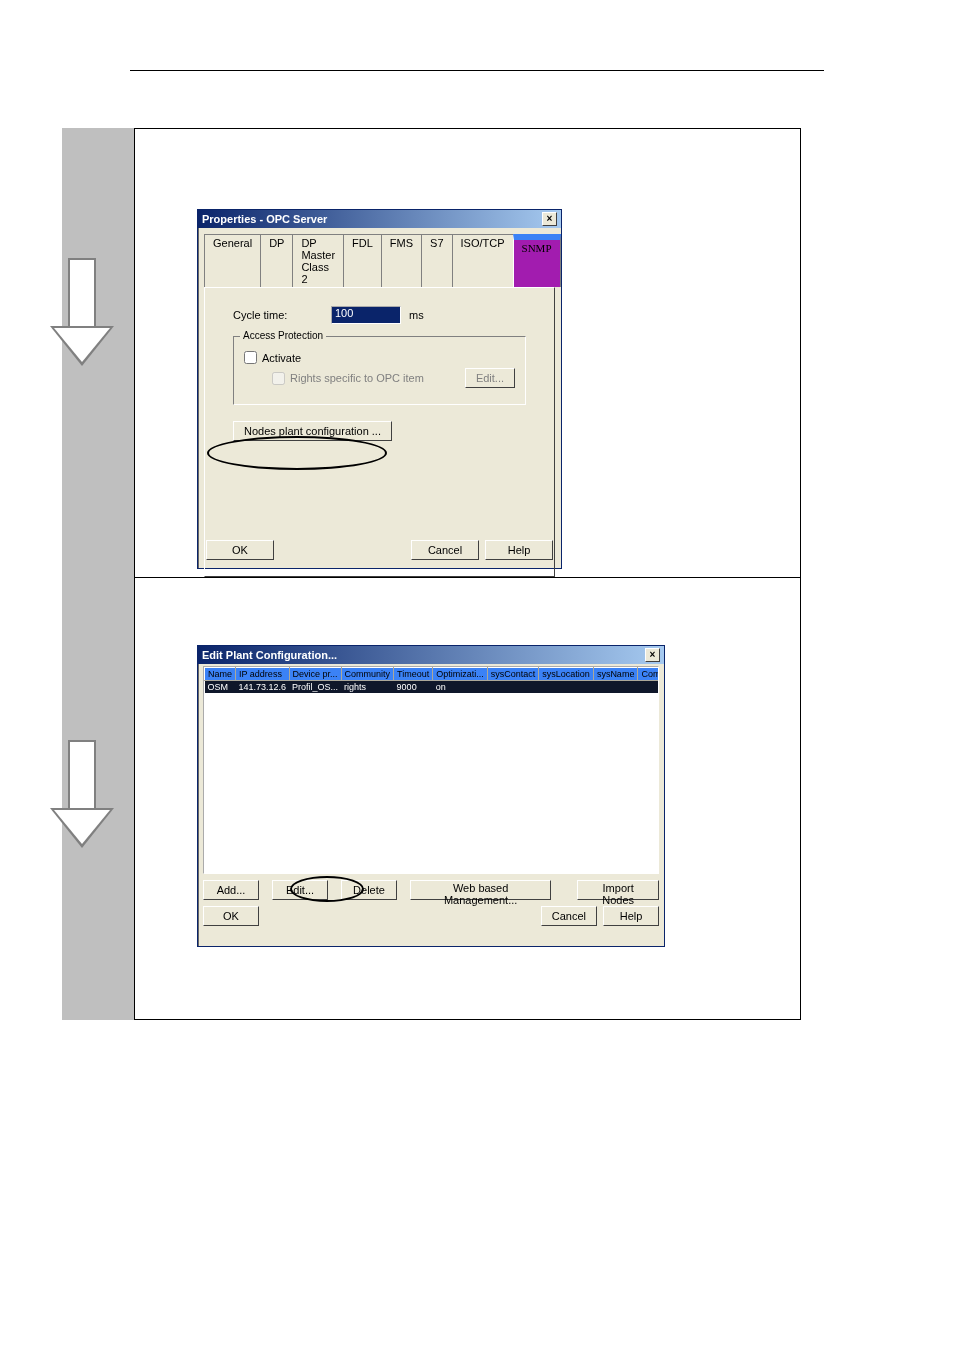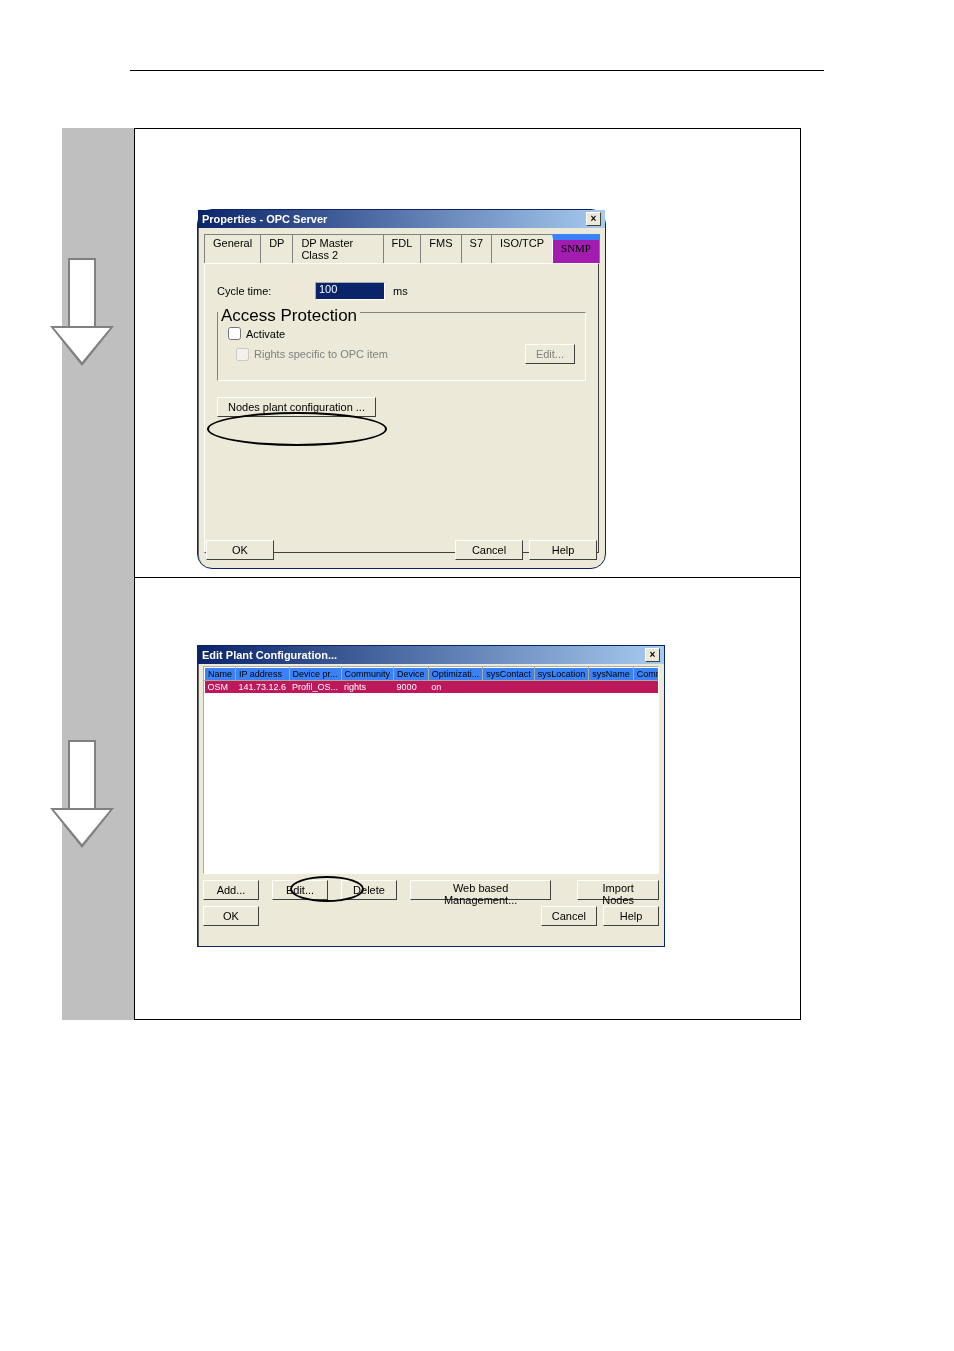--- a/index.html
+++ b/index.html
@@ -74,21 +74,21 @@
     left: 0; right: 0;
     border-top: 1px solid #000;
   }
   
   .dialog {
     position: absolute;
     background: #ece9d8;
     border: 1px solid #0a246a;
     box-shadow: 1px 1px 0 #666 inset;
   }
-  .dlg1 { left: 62px; top: 80px; width: 409px; height: 360px; border-radius: 15px; }
+  .dlg1 { left: 62px; top: 80px; width: 365px; height: 360px; }
   .titlebar {
     background: linear-gradient(to right, #0a246a, #a6caf0);
     color: #fff;
     height: 18px;
     padding: 1px 4px;
     font-weight: bold;
     font-size: 11px;
     display: flex;
     align-items: center;
     justify-content: space-between;
@@ -127,21 +127,21 @@
     font-family: Liberation Serif, serif;
   }
   .tab-page {
     margin: 0 6px 6px 6px;
     border: 1px solid #fff;
     border-top-color: #fff;
     border-left-color: #fff;
     border-right-color: #404040;
     border-bottom-color: #404040;
     height: 290px;
-    padding: 18px 12px;
+    padding: 18px 28px;
     position: relative;
   }
   .form-row { display: flex; align-items: center; margin-bottom: 12px; }
   .form-label { width: 98px; }
   .form-input {
     width: 70px; height: 18px;
     border: 1px inset #fff;
     background: #fff;
     padding: 0 3px;
     font-size: 11px;
@@ -152,24 +152,24 @@
   .groupbox {
     border: 1px solid #808080;
     border-right-color: #fff;
     border-bottom-color: #fff;
     padding: 10px 10px 12px 10px;
     margin-top: 4px;
     position: relative;
   }
   .groupbox .legend {
     position: absolute;
-    top: -7px; left: 0;
+    top: -7px; left: 6px;
     background: #ece9d8;
     padding: 0 3px;
-    font-size: 17px;
+    font-size: 10px;
   }
   .chk { margin-right: 5px; vertical-align: middle; }
   .chk-row { margin: 4px 0; display: flex; align-items: center; }
   .disabled { color: #808080; }
   .dropdown {
     width: 150px; height: 18px;
     border: 1px inset #fff;
     background: #ece9d8;
     display: inline-flex;
     justify-content: flex-end;
@@ -231,21 +231,21 @@
     border-top-color: #fff;
     border-left-color: #fff;
     font-weight: normal;
     padding: 1px 3px;
     text-align: left;
     white-space: nowrap;
     overflow: hidden;
   }
   table.list td {
     padding: 1px 3px;
-    background: #be185d;
+    background: #0f172a;
     color: #fff;
     white-space: nowrap;
     overflow: hidden;
   }
   .dlg2-btn-row {
     margin: 6px 5px 0 5px;
     display: flex;
     gap: 13px;
     align-items: center;
   }
@@ -298,21 +298,21 @@
         <span class="form-label">Cycle time:</span>
         <div class="form-input sel">100</div>
         <span class="unit">ms</span>
       </div>
       <div class="groupbox">
         <div class="legend">Access Protection</div>
         <div class="chk-row">
           <input type="checkbox" class="chk" style="">
           <span>Activate</span>
         </div>
-        <div class="chk-row disabled" style="margin-left:8px">
+        <div class="chk-row disabled" style="margin-left:28px">
           <input type="checkbox" class="chk" disabled="" style="">
           <span>Rights specific to OPC item</span>
           <span style="flex:1"></span>
           <button class="win-btn disabled" style="min-width:50px">Edit...</button>
         </div>
       </div>
       <div class="btn-row">
         <button class="win-btn" style="min-width:130px">Nodes plant configuration ...</button>
       </div>
       <div class="ellipse" style="left:2px; top:148px; width:180px; height:34px"></div>
@@ -332,21 +332,21 @@
       <div class="close-btn">×</div>
     </div>
     <div class="table-wrap">
       <table class="list">
         <thead>
           <tr>
             <th style="width:48px">Name</th>
             <th style="width:56px">IP address</th>
             <th style="width:50px">Device pr...</th>
             <th style="width:48px">Community</th>
-            <th style="width:40px">Device</th>
+            <th style="width:40px">Timeout</th>
             <th style="width:48px">Optimizati...</th>
             <th style="width:48px">sysContact</th>
             <th style="width:50px">sysLocation</th>
             <th style="width:44px">sysName</th>
             <th>Comment</th>
           </tr>
         </thead>
         <tbody>
           <tr>
             <td>OSM</td>

